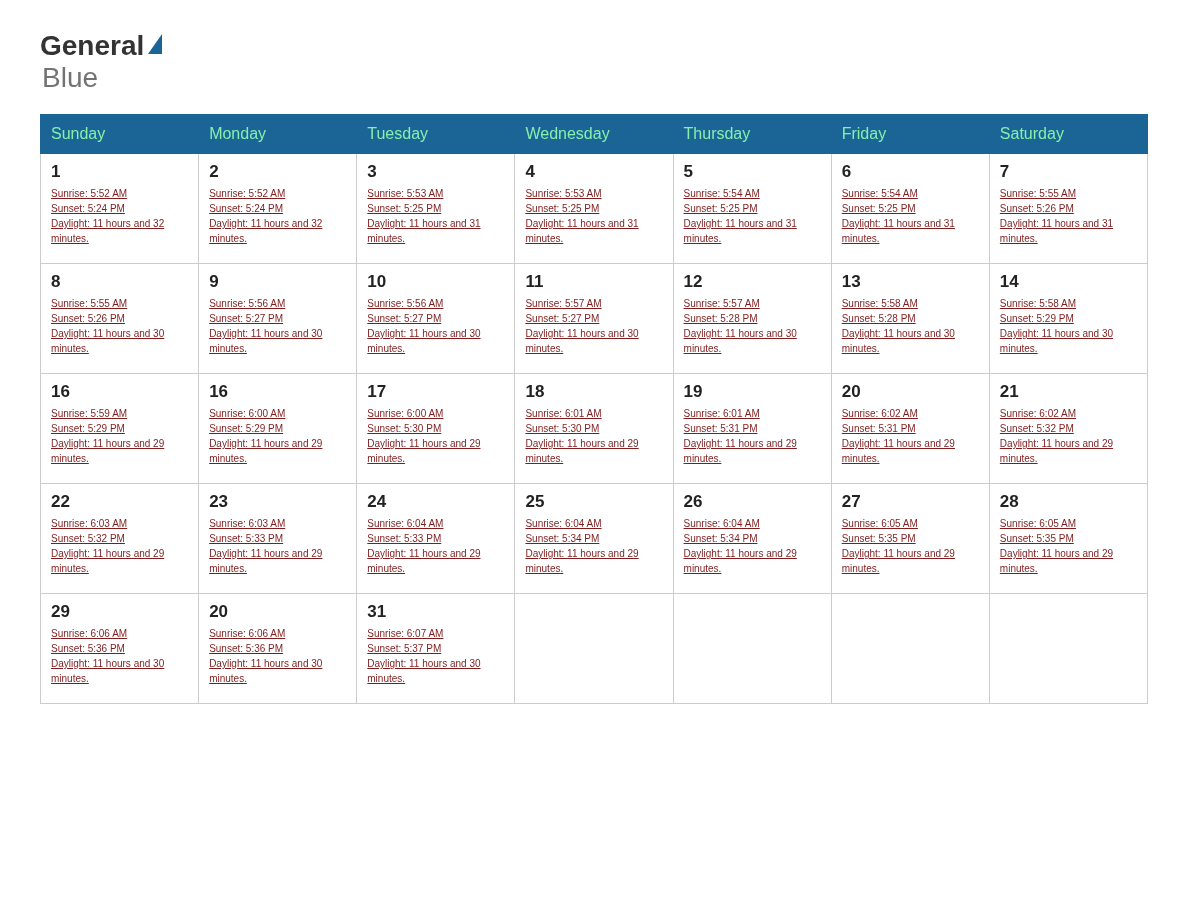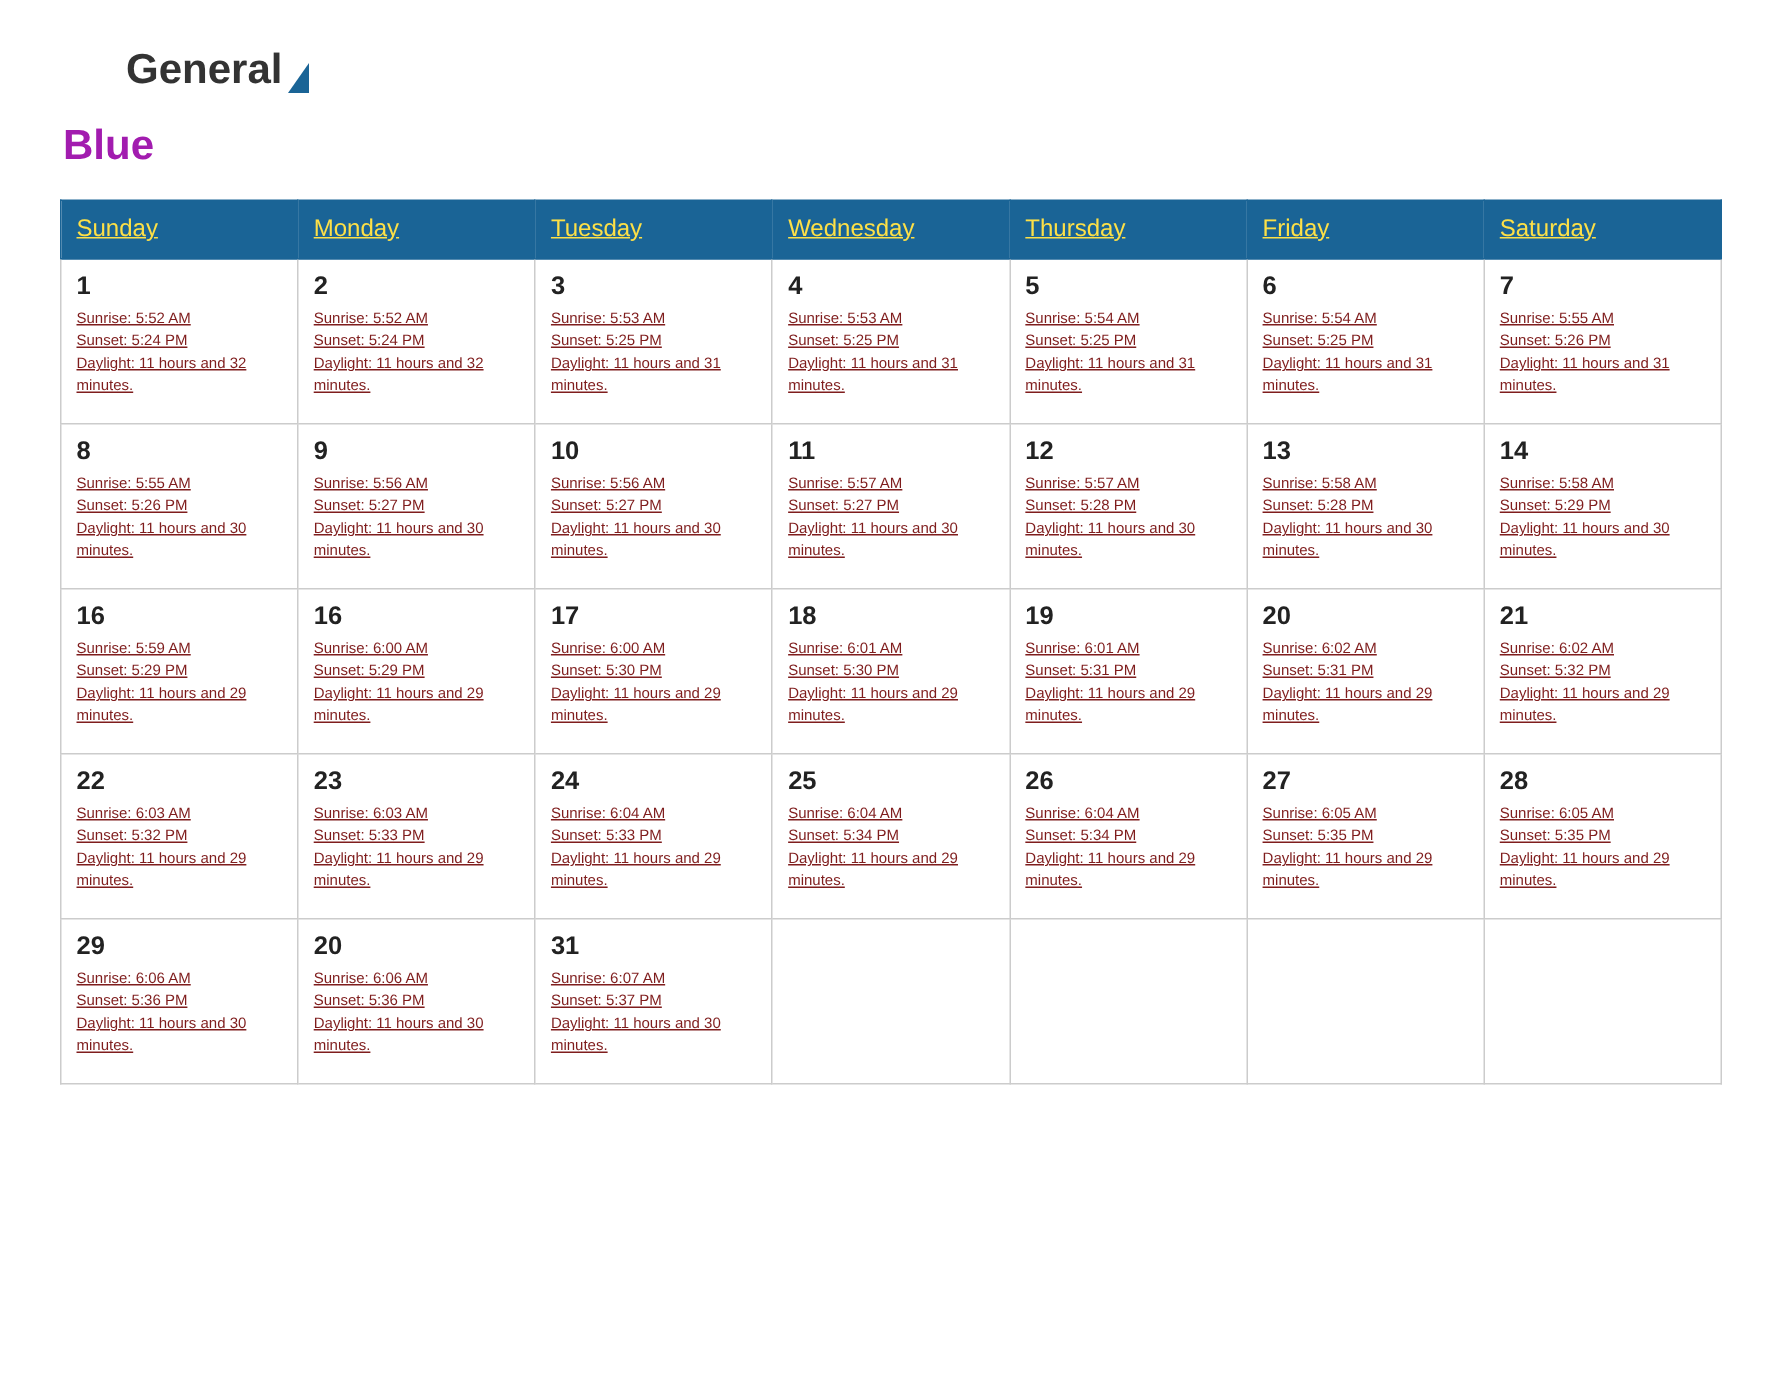--- a/index.html
+++ b/index.html
@@ -16,42 +16,40 @@
       align-items: flex-start;
       margin-bottom: 20px;
     }
     .logo {
       display: flex;
       flex-direction: column;
       align-items: flex-start;
     }
     .logo-top {
       display: flex;
-      align-items: flex-end;
-      margin-left: 44px;
+      align-items: flex-start;
     }
     .logo-general {
       font-size: 28px;
       font-weight: bold;
       color: #333;
     }
     .logo-triangle {
       width: 0;
       height: 0;
       border-left: 14px solid transparent;
       border-bottom: 20px solid #1a6496;
       margin-left: 4px;
       margin-top: 4px;
     }
     .logo-blue {
       font-size: 28px;
-      font-weight: bold;
-      color: #a21caf;
+      font-weight: normal;
+      color: #737373;
       margin-left: 2px;
-      margin-top: 19px;
     }
     .title-section {
       text-align: right;
     }
     .month-title {
       font-size: 52px;
       font-weight: bold;
       color: #222;
       line-height: 1.1;
     }
@@ -59,27 +57,26 @@
       font-size: 20px;
       color: #444;
       margin-top: 4px;
     }
     .calendar {
       width: 100%;
       border-collapse: collapse;
     }
     .calendar th {
       background-color: #1a6496;
-      color: #fde047;
+      color: #86efac;
       padding: 10px 10px;
       text-align: left;
       font-size: 16px;
       font-weight: normal;
       border: 1px solid #1a6496;
-      text-decoration: underline;
     }
     .calendar td {
       border: 1px solid #ccc;
       vertical-align: top;
       padding: 8px 10px;
       width: 14.28%;
       height: 110px;
     }
     .day-number {
       font-size: 17px;

